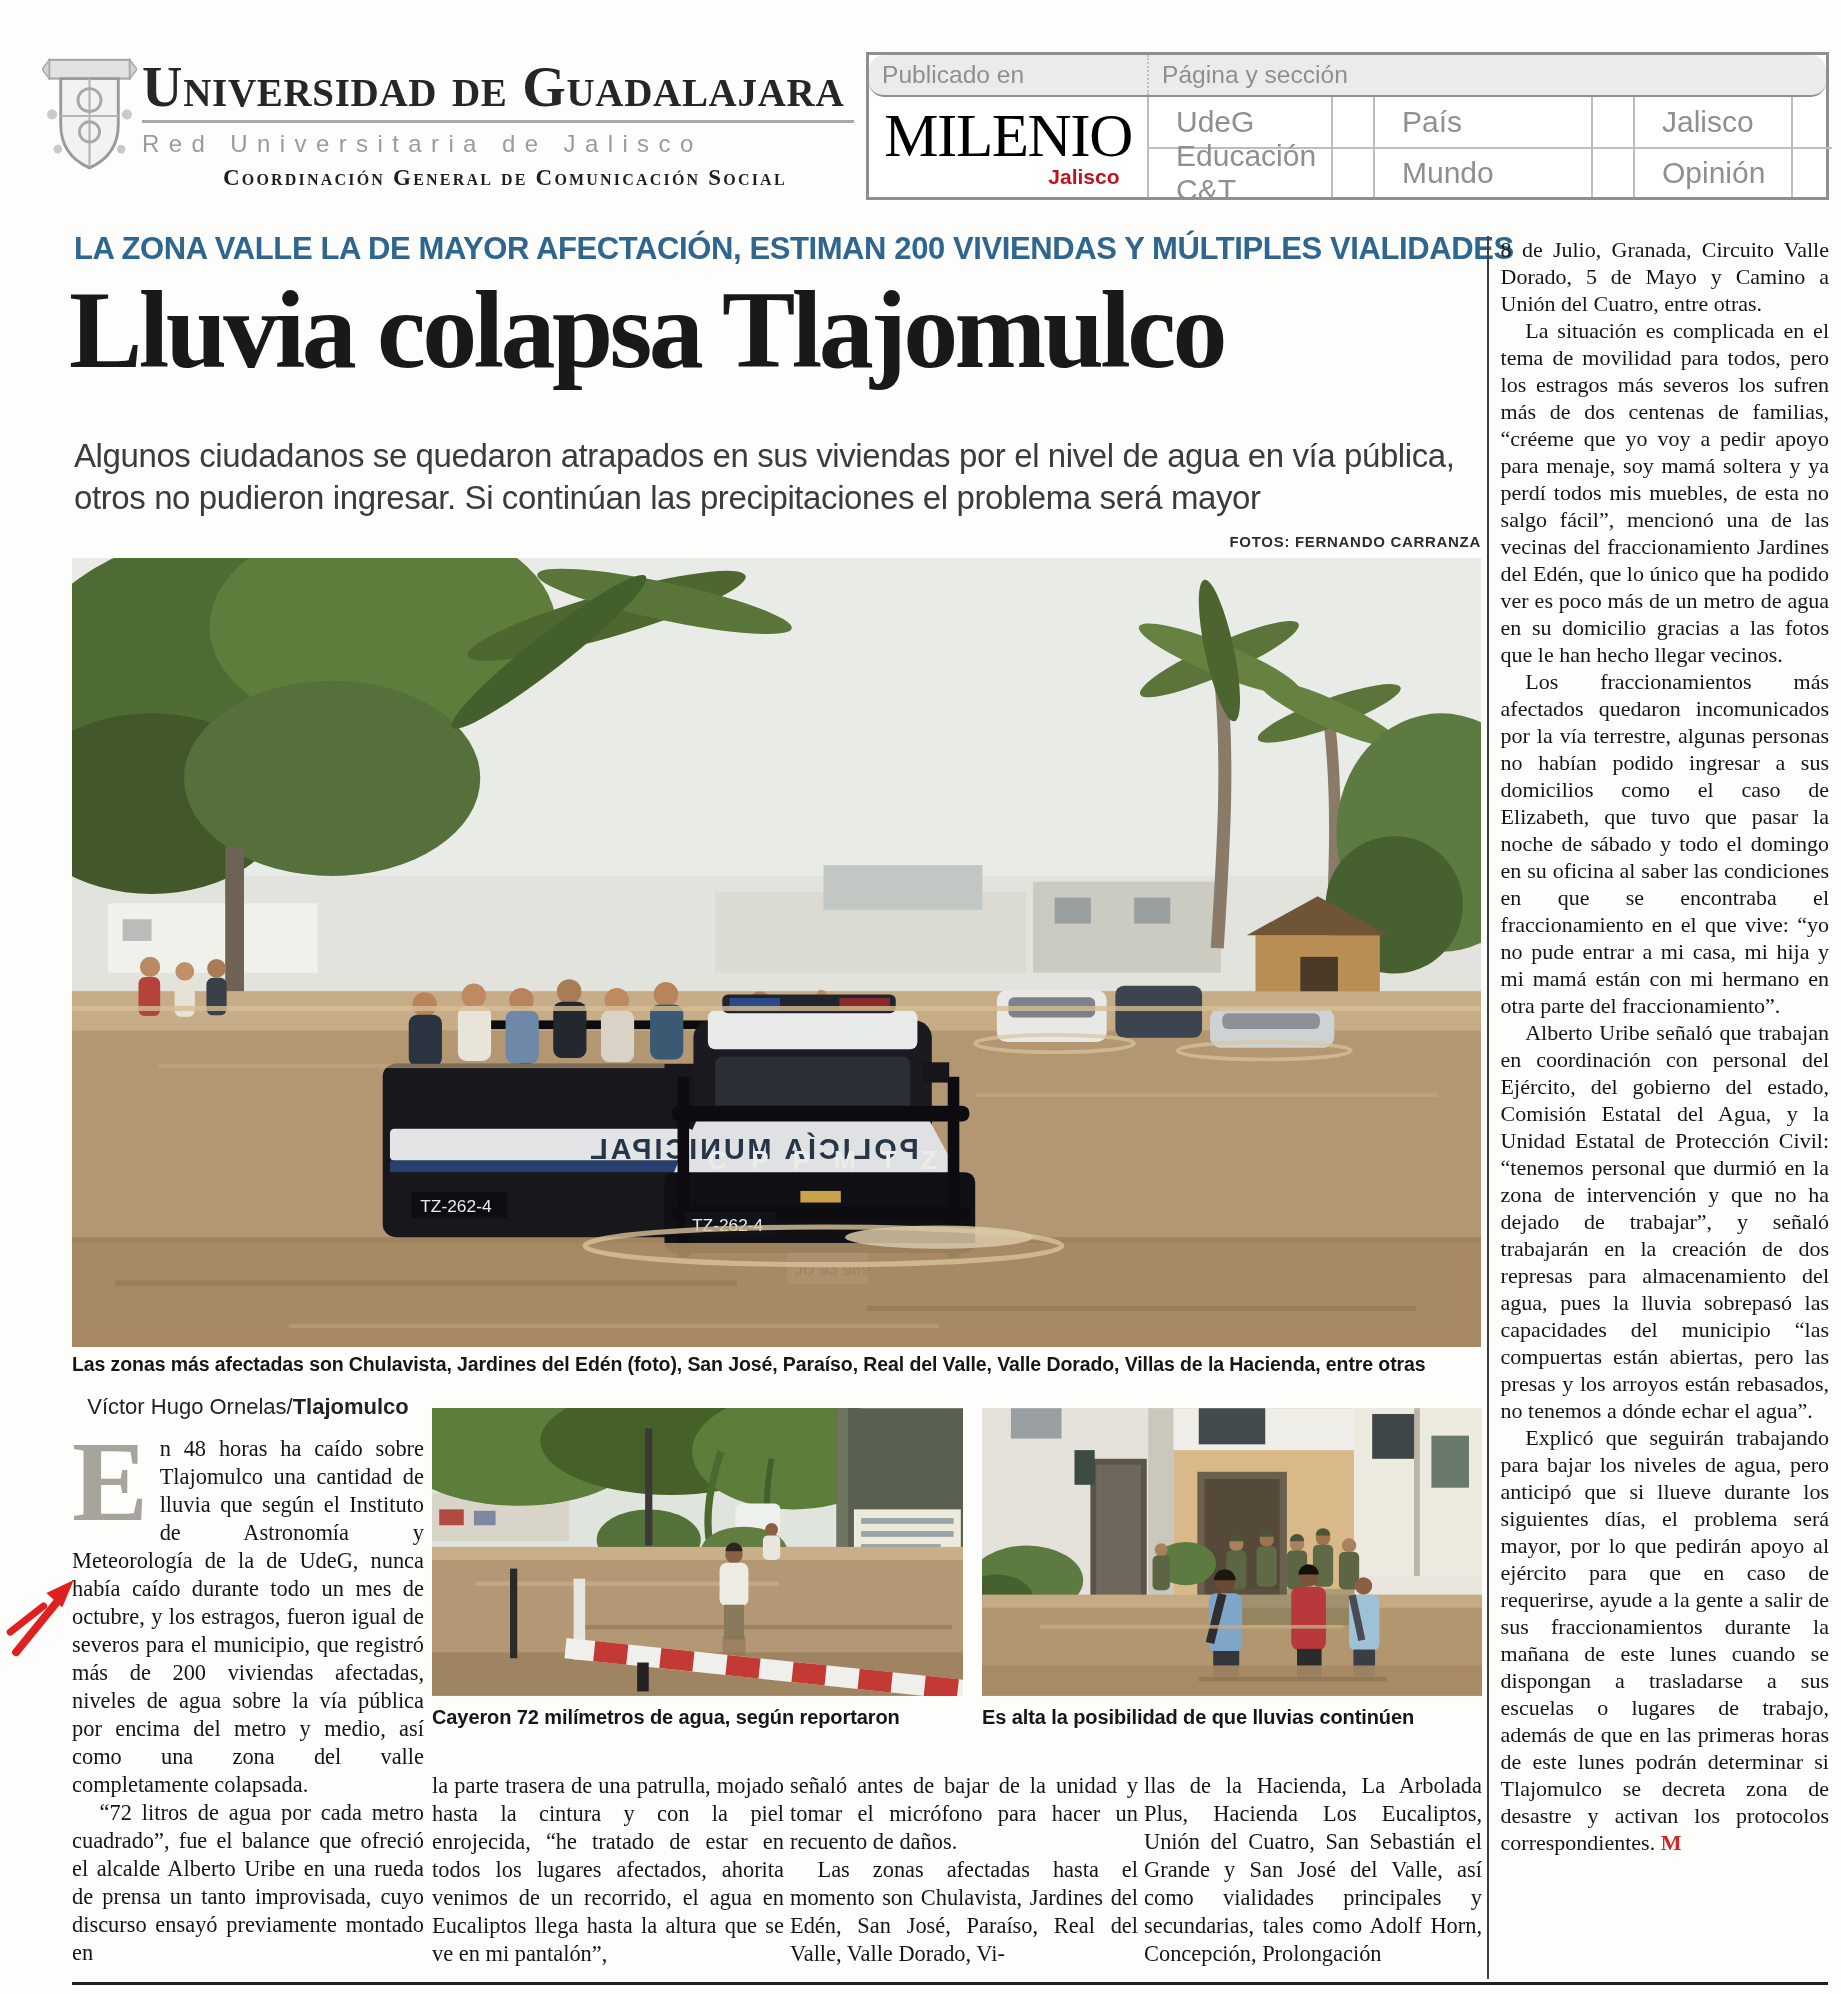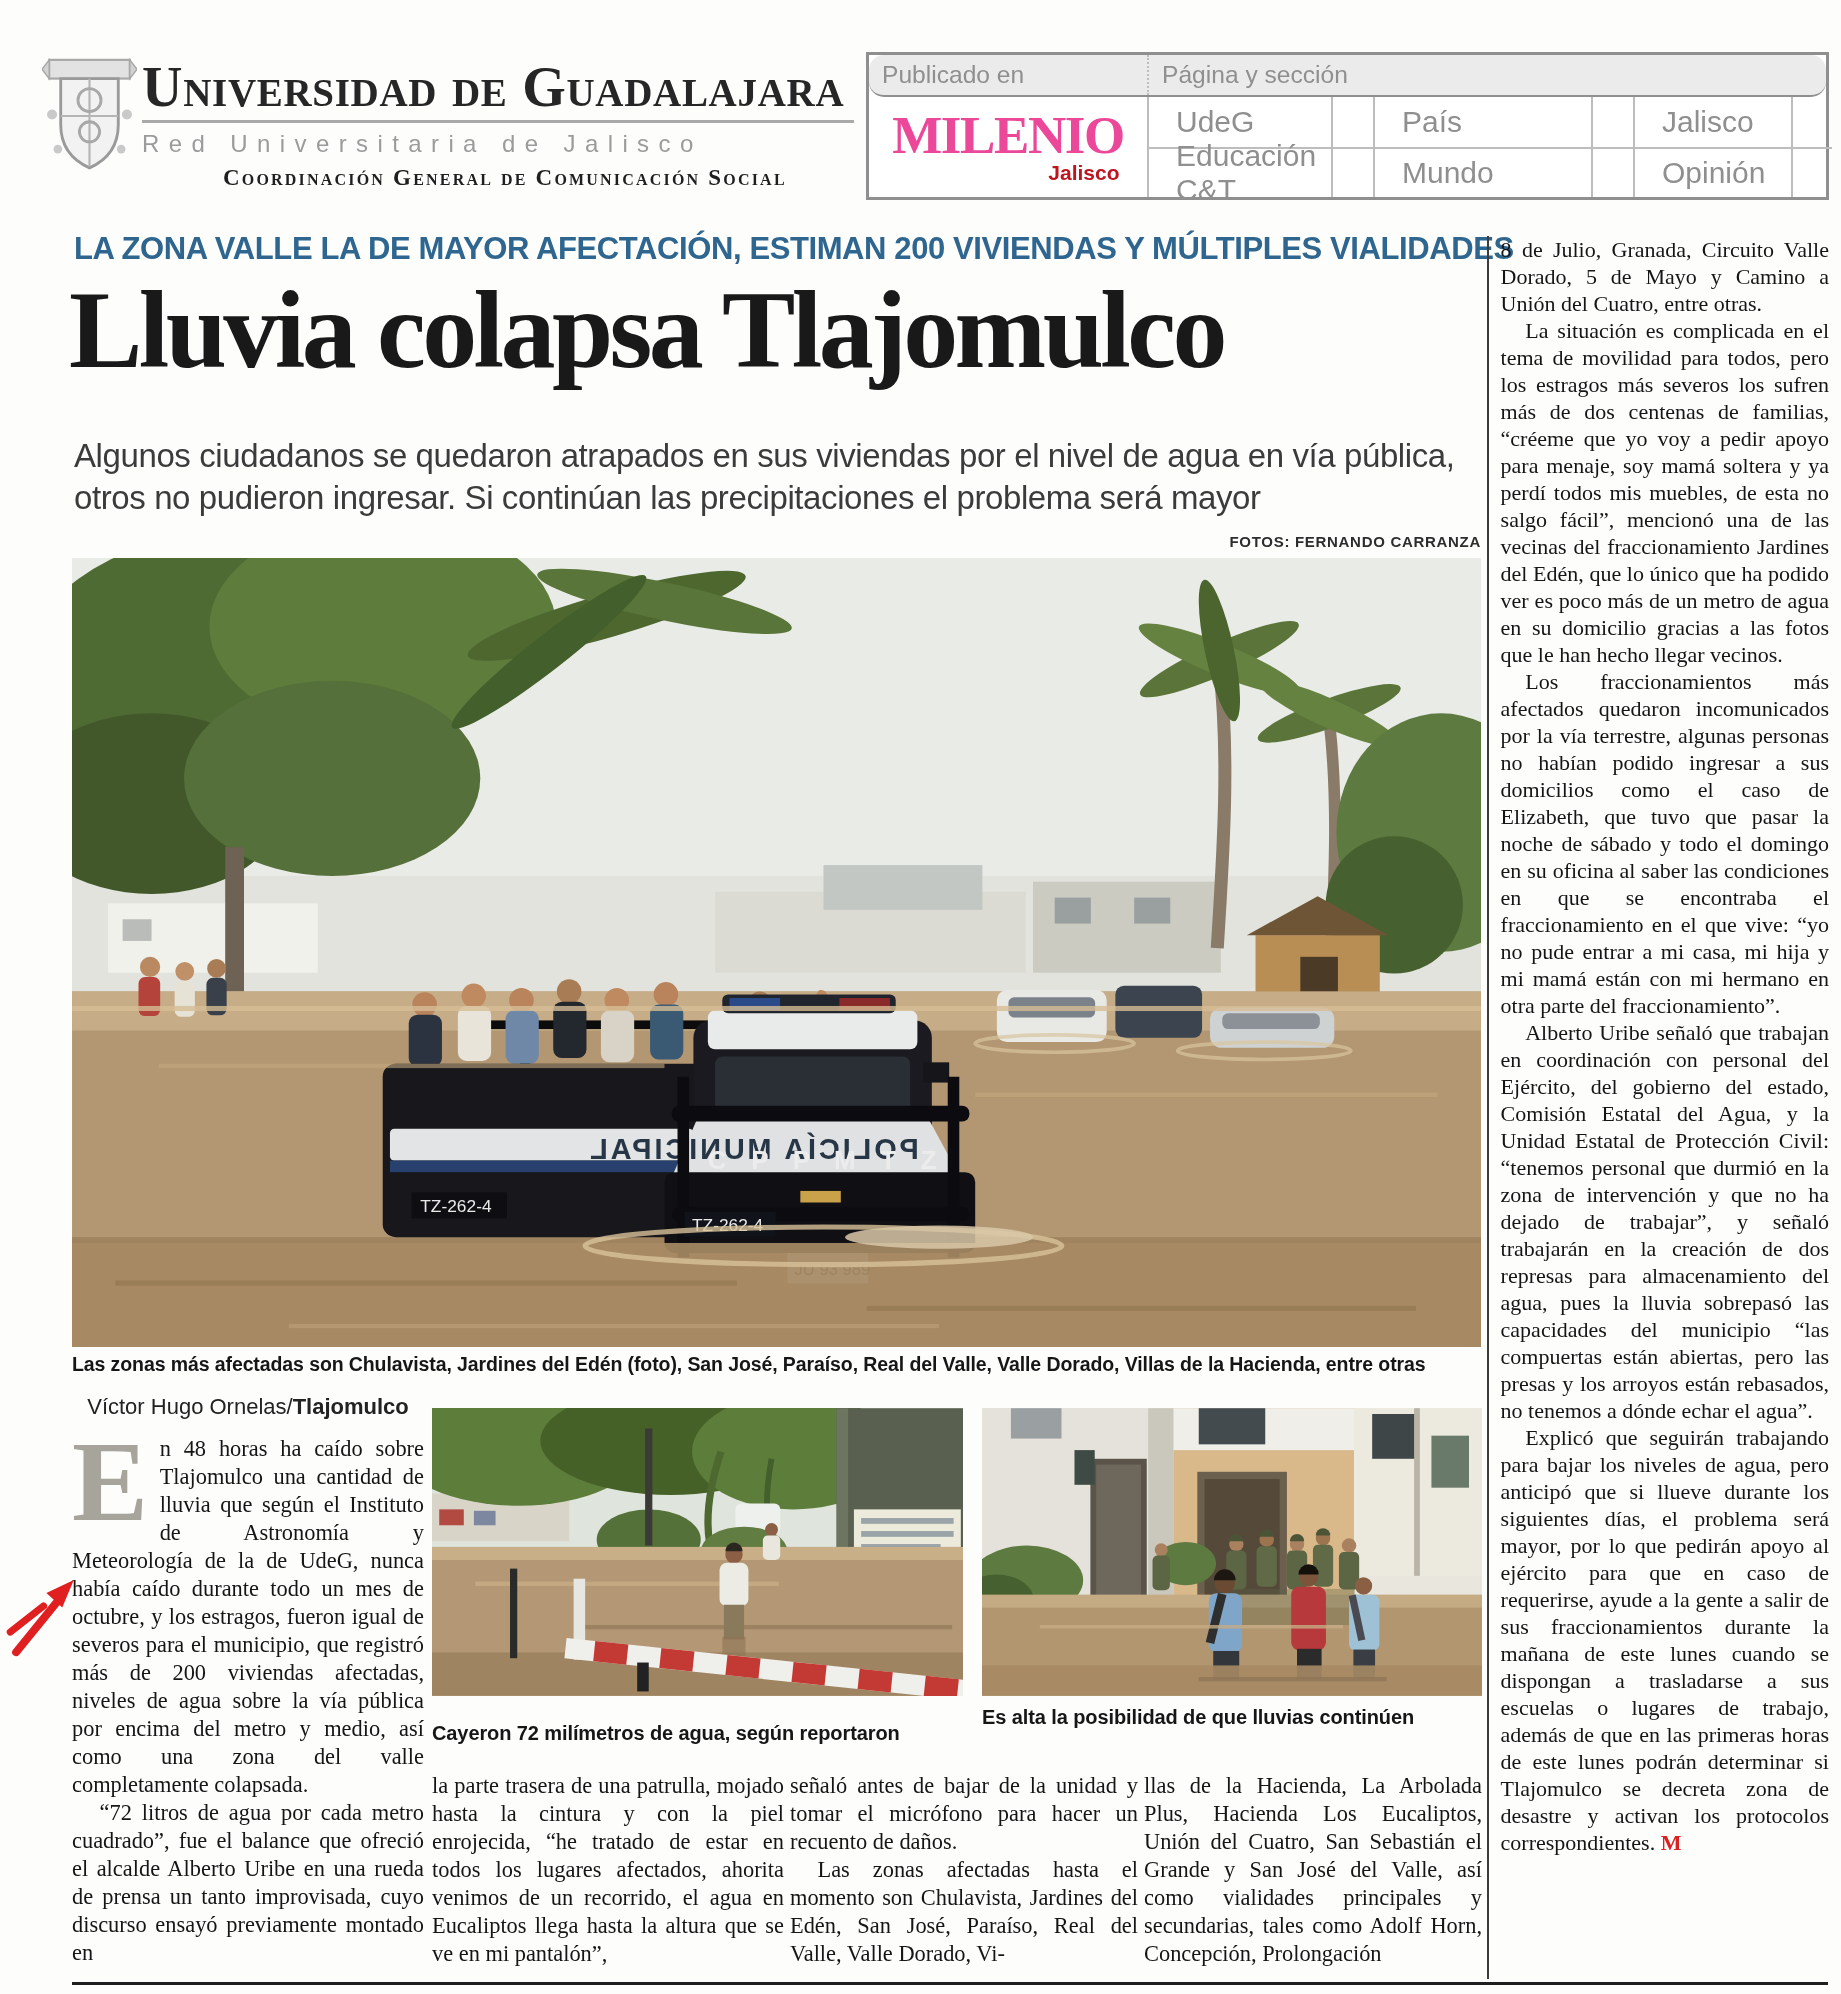--- a/index.html
+++ b/index.html
@@ -34,22 +34,22 @@
     background:#ebebeb; border-bottom:2.9px solid #8f8f8f; align-items:center;
     font-family:"Liberation Sans", sans-serif; font-size:24.6px; color:#8f8f8f;border-radius:15px;
   }
   .pt-head > div { padding-left:13px; height:100%; display:flex; align-items:center; }
   .pt-head .c2 { border-left:2.2px solid #bdbdbd; }
   .pt-head .c3 { border-left:2.2px dotted #bdbdbd; }
   .pt-body { display:grid; grid-template-columns:278px 184px 42px 218px 42px 158px 41px; grid-auto-rows:50px; }
   .pt-body > div { display:flex; align-items:center; }
   .logo-cell { grid-row:1 / 3; flex-direction:column; justify-content:center; }
   .milenio {
-    font-family:"Liberation Serif", serif; font-weight:bold; font-size:53px;
-    color:#ec4899; letter-spacing:-1.4px; line-height:1;
+    font-family:"Liberation Serif", serif; font-weight:normal; font-size:61px;
+    color:#000000; letter-spacing:-1.4px; line-height:1;
   }
   .milenio-region {
     font-family:"Liberation Sans", sans-serif; font-weight:bold; font-size:21px;
     color:#bf1420; align-self:flex-end; margin-right:27.5px; margin-top:-1.4px;
   }
   .opt { font-family:"Liberation Sans", sans-serif; font-size:30px; color:#8f8f8f; padding-left:27px; border-left:2.2px solid #bdbdbd; }
   .box { border-left:2.2px solid #bdbdbd; }
   .r2 { border-top:2.2px solid #bdbdbd; }
   
   .kicker {
@@ -395,21 +395,21 @@
     <rect x="436" y="333" width="34" height="42" fill="#2b2b2b"></rect>
     <circle cx="528" cy="246" r="12" fill="#8a5f43"></circle>
     <rect x="508" y="258" width="42" height="78" rx="10" fill="#9ec1d6"></rect>
     <rect x="514" y="258" width="10" height="64" fill="#4a4a52" transform="rotate(-12 519 290)"></rect>
     <rect x="514" y="334" width="30" height="40" fill="#3a3e44"></rect>
     <rect y="356" width="692" height="42" fill="#a68a64" opacity="0.9"></rect>
     <rect x="300" y="372" width="260" height="6" fill="#8d7354" opacity="0.7"></rect>
     <rect x="80" y="300" width="420" height="5" fill="#c5ab84" opacity="0.8"></rect>
   </svg>
 
-  <div class="sub-caption" style="left:432px; top:1706px;margin-top:16px;">Cayeron 72 milímetros de agua, según reportaron</div>
+  <div class="sub-caption" style="left:432px; top:1706px;">Cayeron 72 milímetros de agua, según reportaron</div>
   <div class="sub-caption" style="left:982px; top:1706px;">Es alta la posibilidad de que lluvias continúen</div>
 
   <div class="bodycol col3">
     <p>señaló antes de bajar de la unidad y tomar el micrófono para hacer un recuento de daños.</p>
     <p class="ind">Las zonas afectadas hasta el momento son Chulavista, Jardines del Edén, San José, Paraíso, Real del Valle, Valle Dorado, Vi-</p>
   </div>
   <div class="bodycol col2">
     <p>la parte trasera de una patrulla, mojado hasta la cintura y con la piel enrojecida, “he tratado de estar en todos los lugares afectados, ahorita venimos de un recorrido, el agua en Eucaliptos llega hasta la altura que se ve en mi pantalón”,</p>
   </div>
   <div class="bodycol col4">

